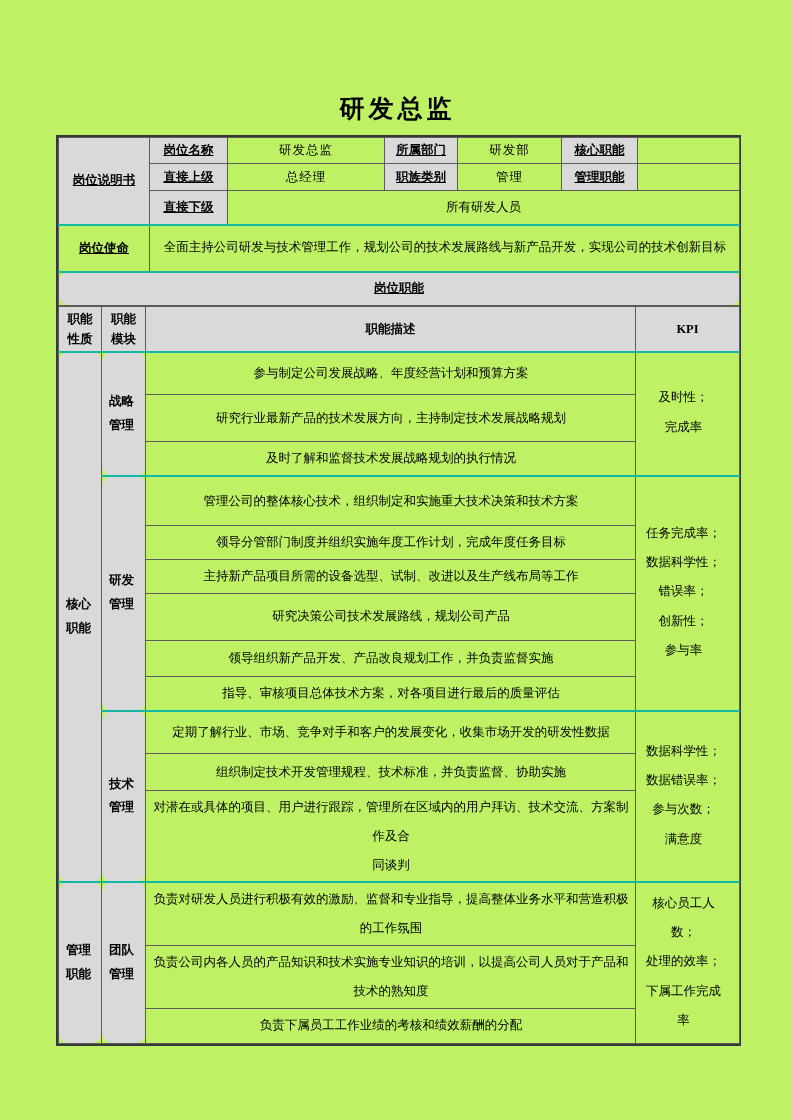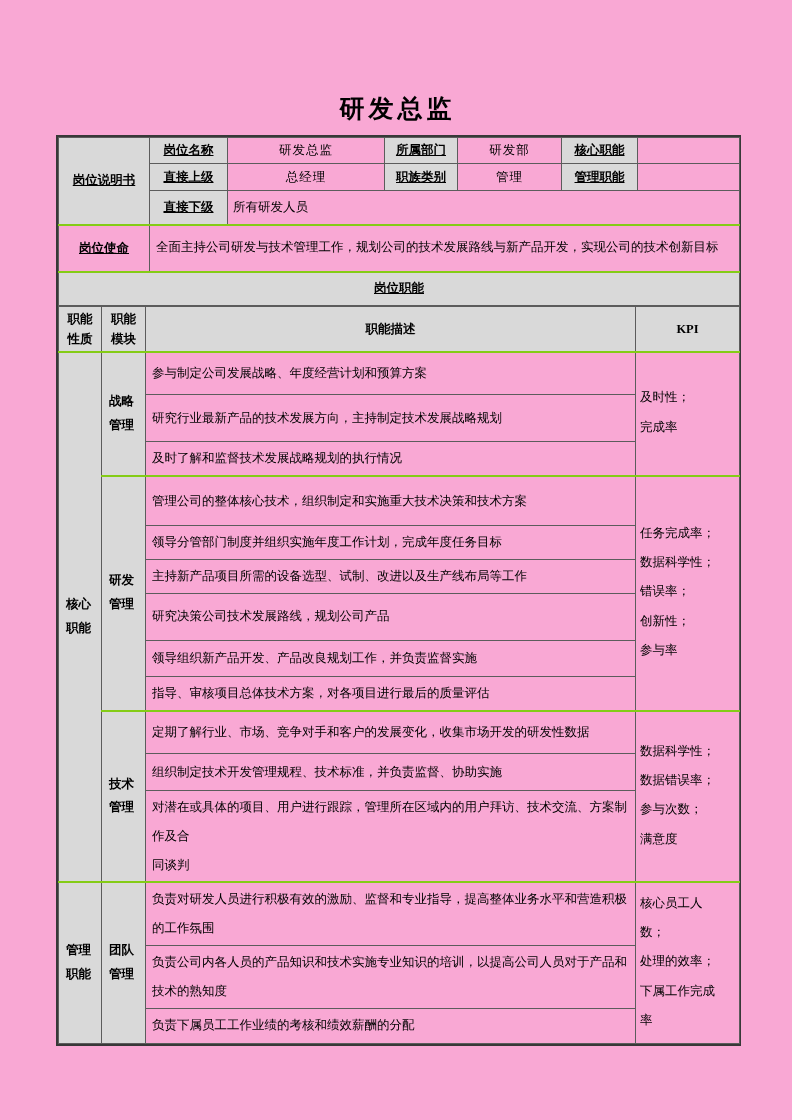--- a/index.html
+++ b/index.html
@@ -1,40 +1,40 @@
 <!DOCTYPE html>
 <html><head>
 <meta charset="utf-8">
 <style>
   html,body { margin:0; padding:0; background:#ffffff; }
   body { width:792px; height:1120px; position:relative;
          font-family:"Liberation Serif", serif; color:#000; }
-  .page { position:absolute; inset:0; background:#f9a8d4; }
+  .page { position:absolute; inset:0; background:#bef264; }
 
   .doc-title { position:absolute; top:92px; left:57px; width:681px;
                text-align:center; font-size:25px; font-weight:bold;
                letter-spacing:4px; }
 
   .tbl-wrap { position:absolute; top:135px; left:56px; width:681px;
               border:2px solid #383838; }
   table { border-collapse:collapse; width:100%; table-layout:fixed; }
   td { border:1px solid #5c5c5c; padding:2px 5px; font-size:12.5px;
-       vertical-align:middle; overflow:hidden; }
+       vertical-align:middle; overflow:hidden;text-align:center; }
   .g { background:#d9d9d9; }
   .b { font-weight:bold;text-decoration:underline; }
   .c { text-align:center; }
   .band td { height:28px;margin-left:12px; }
   .hrow td { line-height:1.6; text-align:center; font-weight:bold;
              background:#d9d9d9; padding:2px 4px; }
   .nature, .module { background:#d9d9d9; font-weight:bold; text-align:left;
                      line-height:1.9; padding:2px 7px; }
   .desc { line-height:2.3; white-space:pre-line; padding-left:6px; }
   .kpi  { line-height:2.35; white-space:pre-line; padding-left:4px; padding-right:12px;font-family:Liberation Mono, monospace; }
   .mission-text { line-height:1.9; padding-left:6px; }
-  .heavy td { border-top:2px solid #84cc16; }
+  .heavy td { border-top:2px solid #14b8a6;border-radius:10px; }
   .val { letter-spacing:1px; }
 </style>
 </head>
 <body>
 
 <div class="page">
 
   <div class="doc-title">研发总监</div>
 
   <div class="tbl-wrap">

